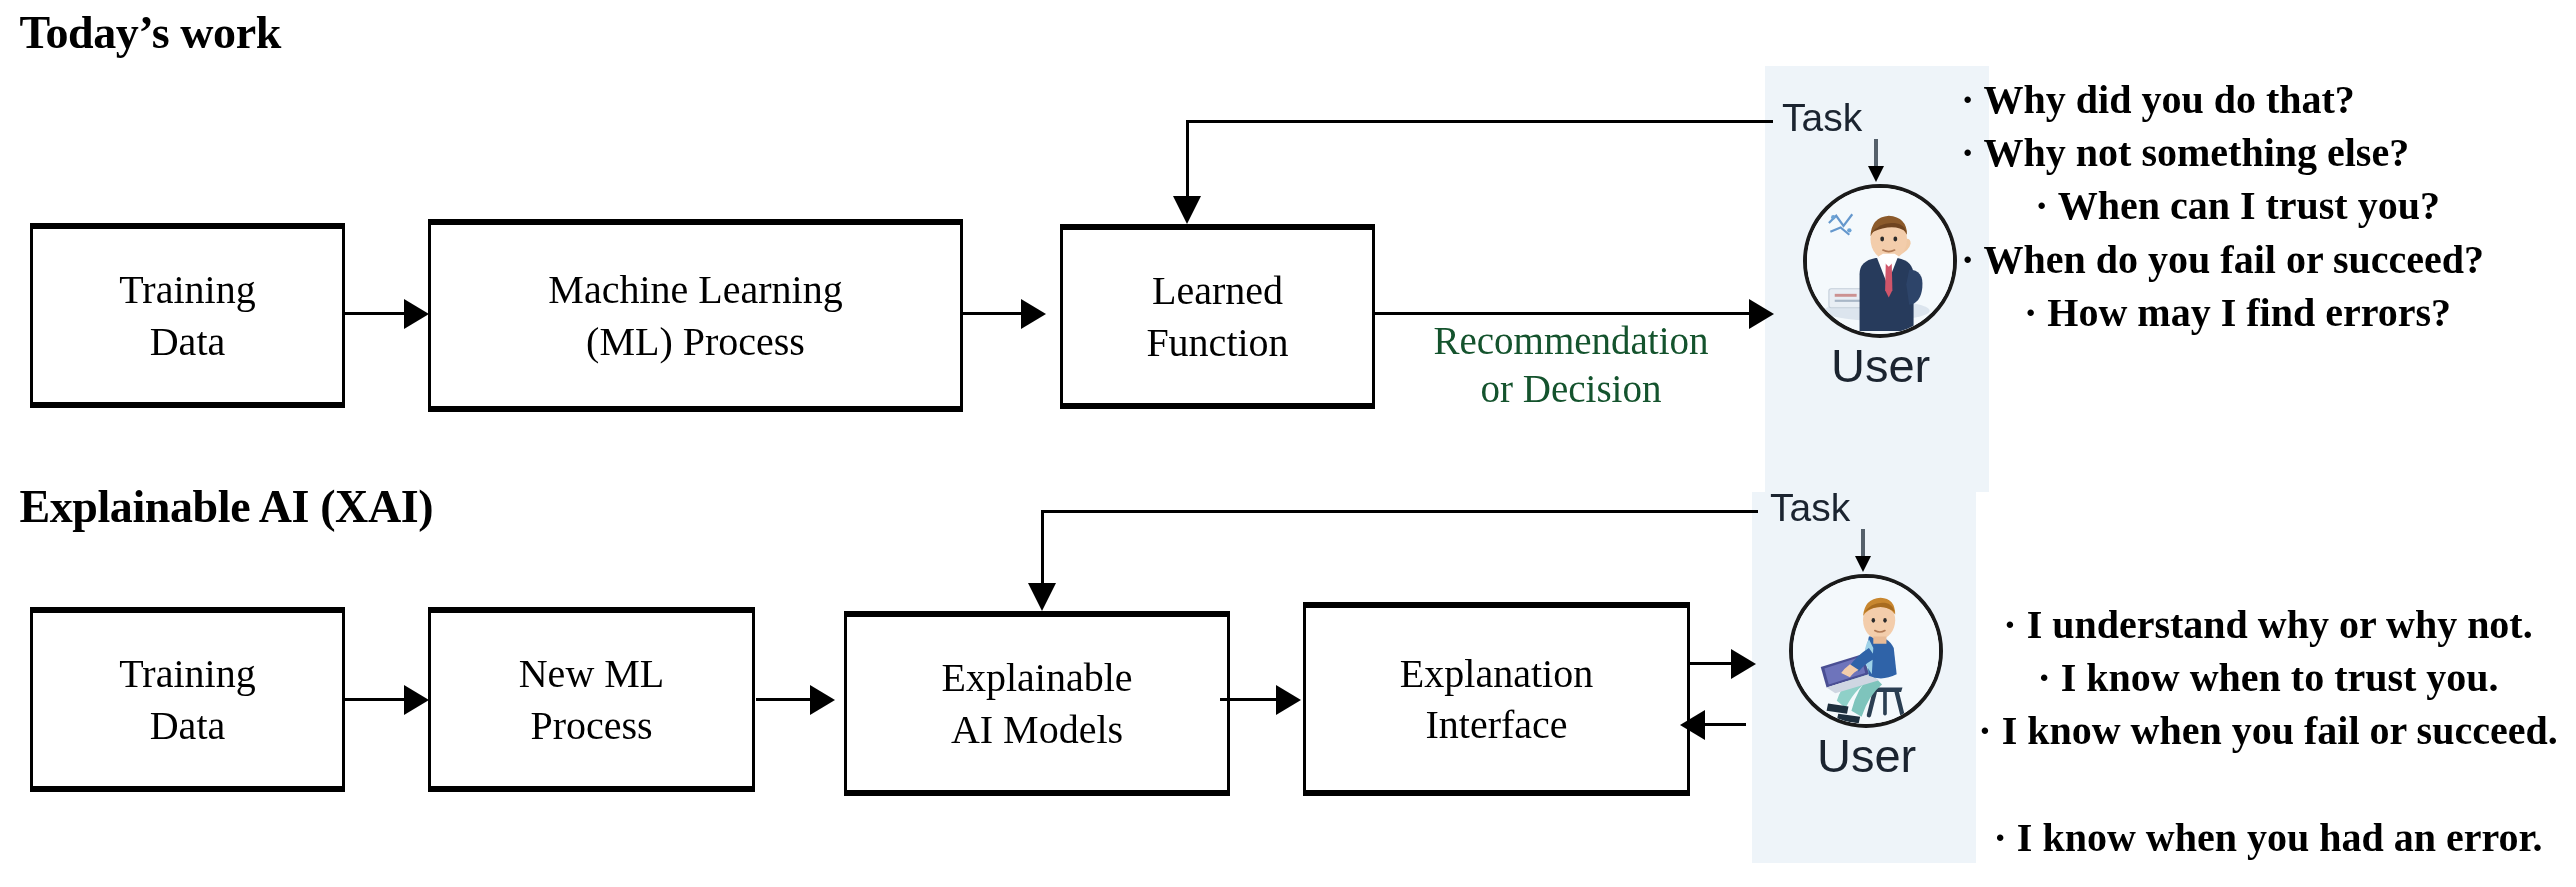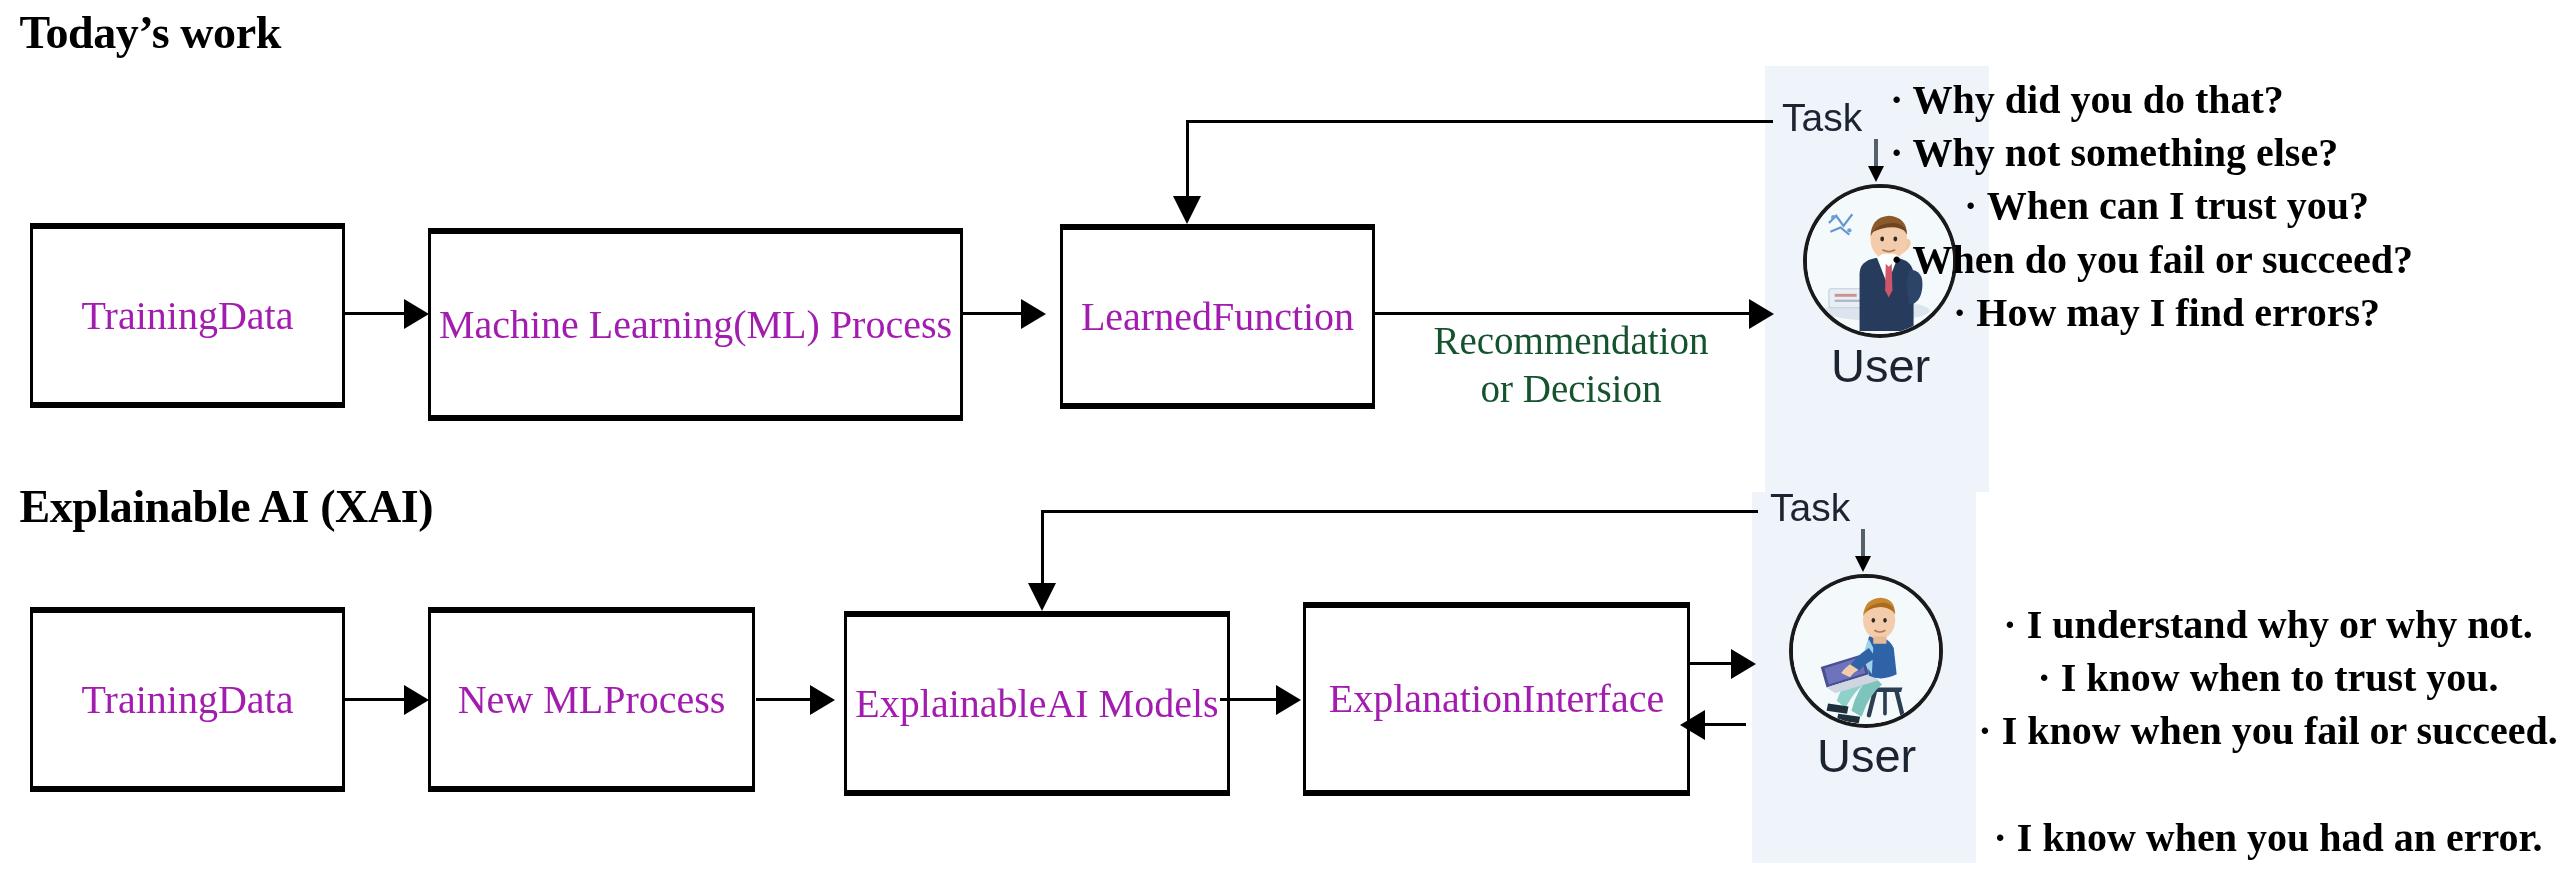--- a/index.html
+++ b/index.html
@@ -35,25 +35,25 @@
 
   
   .flow-box {
     position: absolute;
     border: 3px solid #000000;
     border-top-width: 6.7px;
     border-bottom-width: 6.7px;
     background: #ffffff;
     box-sizing: border-box;
     display: flex;
-    flex-direction: row;
+    flex-direction: column;
     align-items: center;
     justify-content: center;
     text-align: center;
-    color: #a21caf;
+    color: #000000;
     font-family: "Liberation Serif", "DejaVu Serif", serif;
     font-size: 40px;
     line-height: 1.28;
   }
   .flow-box .ln { display: block; white-space: nowrap; }
 
   
   .shaft-h {
     position: absolute;
     height: 3px;
@@ -165,21 +165,21 @@
   <div class="section-title" id="title-today">Today’s work</div>
 
   <div class="flow-box" style="left:30px; top:223px; width:315px; height:185px;">
     <span class="ln">Training</span>
     <span class="ln">Data</span>
   </div>
 
   <div class="shaft-h" style="left:345px; top:312px; width:60px;"></div>
   <div class="head-r" style="left:404px; top:299px;"></div>
 
-  <div class="flow-box" style="left:428px; top:219px; width:535px; height:193px;margin-top:9px;">
+  <div class="flow-box" style="left:428px; top:219px; width:535px; height:193px;">
     <span class="ln">Machine Learning</span>
     <span class="ln">(ML) Process</span>
   </div>
 
   <div class="shaft-h" style="left:963px; top:312px; width:60px;"></div>
   <div class="head-r" style="left:1021px; top:299px;"></div>
 
   <div class="flow-box" style="left:1060px; top:224px; width:315px; height:185px;">
     <span class="ln">Learned</span>
     <span class="ln">Function</span>
@@ -236,21 +236,21 @@
       <ellipse cx="103" cy="70" rx="2.6" ry="3.4" fill="#2b2b2b"></ellipse>
       <ellipse cx="121" cy="70" rx="2.6" ry="3.4" fill="#2b2b2b"></ellipse>
       <path d="M104 85 Q112 89 120 85" stroke="#b07a55" stroke-width="2.4" fill="none" stroke-linecap="round"></path>
 
       <path d="M98 94 L112 108 L126 94 L120 90 L104 90 Z" fill="#ffffff"></path>
     </svg>
   </div>
 
   <div class="user-label" style="left:1831px; top:338px;">User</div>
 
-  <div class="bullet-list" id="q-list" style="left:1890px; top:73px; width:553px;">
+  <div class="bullet-list" id="q-list" style="left:1961px; top:73px; width:553px;">
     <span class="row">· Why did you do that?</span>
     <span class="row">· Why not something else?</span>
     <span class="row center">· When can I trust you?</span>
     <span class="row">· When do you fail or succeed?</span>
     <span class="row center">·  How  may  I  find  errors?</span>
   </div>
 
   <div class="section-title" id="title-xai">Explainable AI (XAI)</div>
 
   <div class="flow-box" style="left:30px; top:607px; width:315px; height:185px;">

